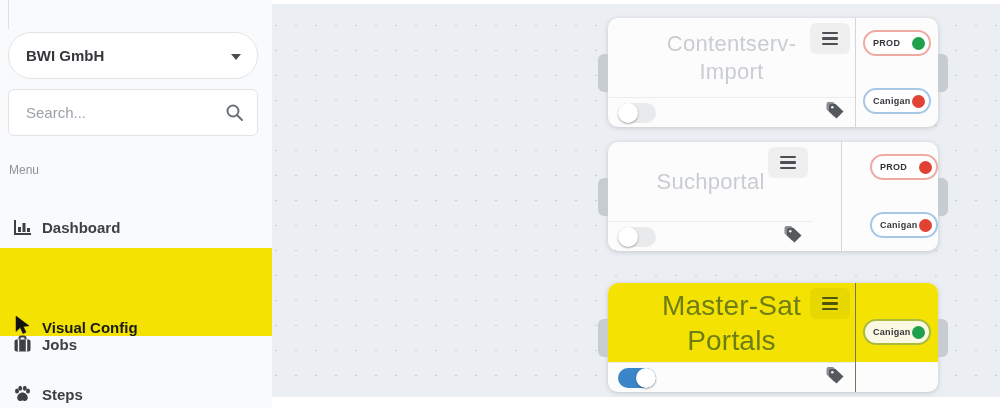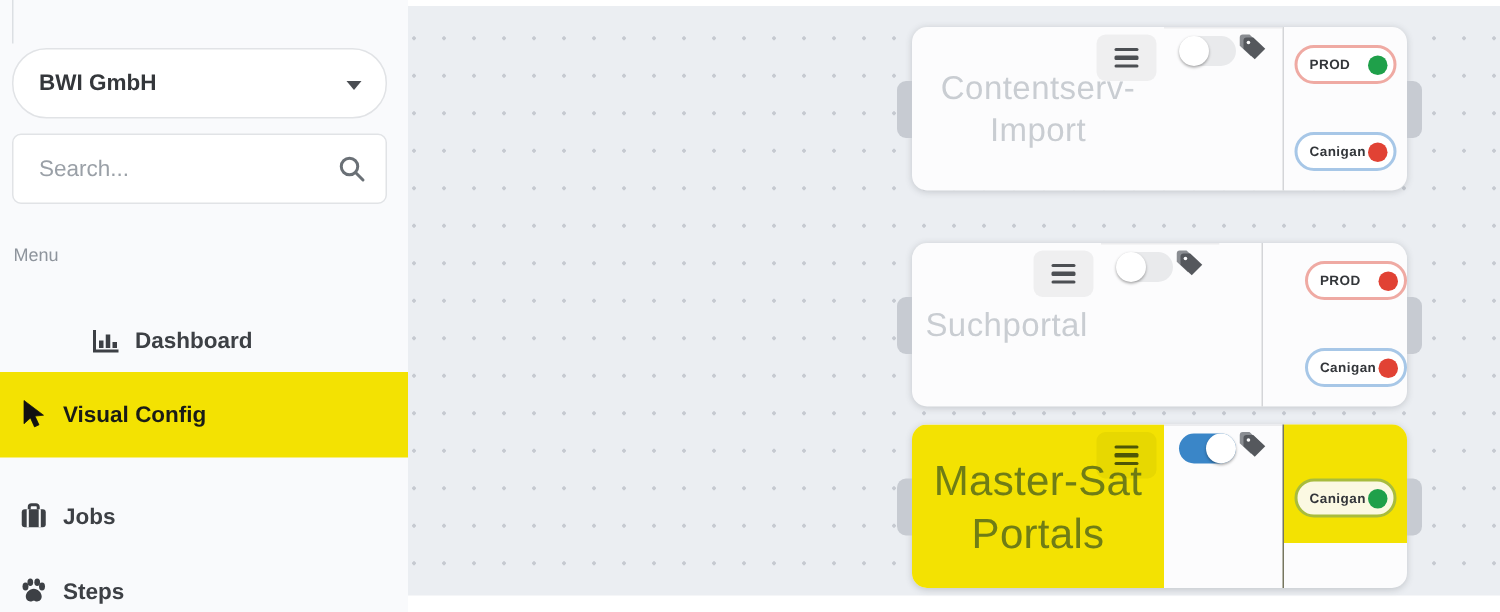--- a/index.html
+++ b/index.html
@@ -29,41 +29,41 @@
   .search-input { border:none; outline:none; background:transparent; flex:1;
     font-size:15px; color:#404040; padding-left:17px; font-family:"Liberation Sans", sans-serif; }
   .search-input::placeholder { color:#9aa0a7; }
   .search-icon { position:absolute; right:13px; top:13px; }
 
   .menu-label { position:absolute; left:9px; top:163px; font-size:12px; color:#8e949c; }
 
   .menu-item { position:absolute; left:0; width:272px; height:44px; display:flex; align-items:center; cursor:pointer; }
   .menu-item .mi-icon { width:22px; margin-left:11px; display:flex; justify-content:center; }
   .menu-item .mi-label { margin-left:9px; font-size:15px; font-weight:bold; color:#3d4045; }
-  .mi-dashboard { top:205px;margin-left:48px; }
-  .mi-visualconfig { top:248px; height:57px; background:#f3e202; }
+  .mi-dashboard { top:205px; }
+  .mi-visualconfig { top:248px; height:88px; background:#f3e202;align-items:flex-end; }
   .mi-visualconfig .mi-label { color:#191b17; }
   .mi-jobs { top:322px; }
   .mi-steps { top:372px; }
 
   
   .node-card {
     position:absolute; width:330px; height:109px; background:#fcfcfd;
     border-radius:10px; box-shadow:0 1px 5px rgba(60,64,72,.22);
     display:flex;
   }
   .card-1 { left:608px; top:18px; }
-  .card-2 { left:608px; top:162px;gap:28px; }
+  .card-2 { left:608px; top:142px;gap:28px; }
   .card-3 { left:608px; top:283px; }
 
   .connector { position:absolute; width:10px; height:38px; background:#c7cbd2; top:50%; transform:translateY(-50%); }
   .connector.left  { left:-10px; border-radius:6px 0 0 6px; }
   .connector.right { right:-10px; border-radius:0 6px 6px 0; }
 
-  .node-main { width:247px; display:flex; flex-direction:row; border-radius:10px 0 0 10px; overflow:hidden; }
+  .node-main { width:247px; display:flex; flex-direction:column; border-radius:10px 0 0 10px; overflow:hidden; }
   .node-title-area { position:relative; flex:1; display:flex; align-items:center; justify-content:center; }
   .node-title { font-size:22px; color:#c9cdd2; text-align:center; max-width:175px; line-height:1.25; letter-spacing:.3px; }
 
   .hamburger { position:absolute; top:5px; right:5px; width:40px; height:31px; border:none;
     background:rgba(0,0,0,.05); border-radius:6px; display:flex; flex-direction:column;
     align-items:center; justify-content:center; gap:3px; cursor:pointer; }
   .hamburger span { display:block; width:16px; height:2.4px; background:#4c4f53; border-radius:1px; }
 
   .node-footer { height:30px; border-top:1px solid #ececee; display:flex; align-items:center;
     justify-content:space-between; padding:0 10px; background:transparent; }

